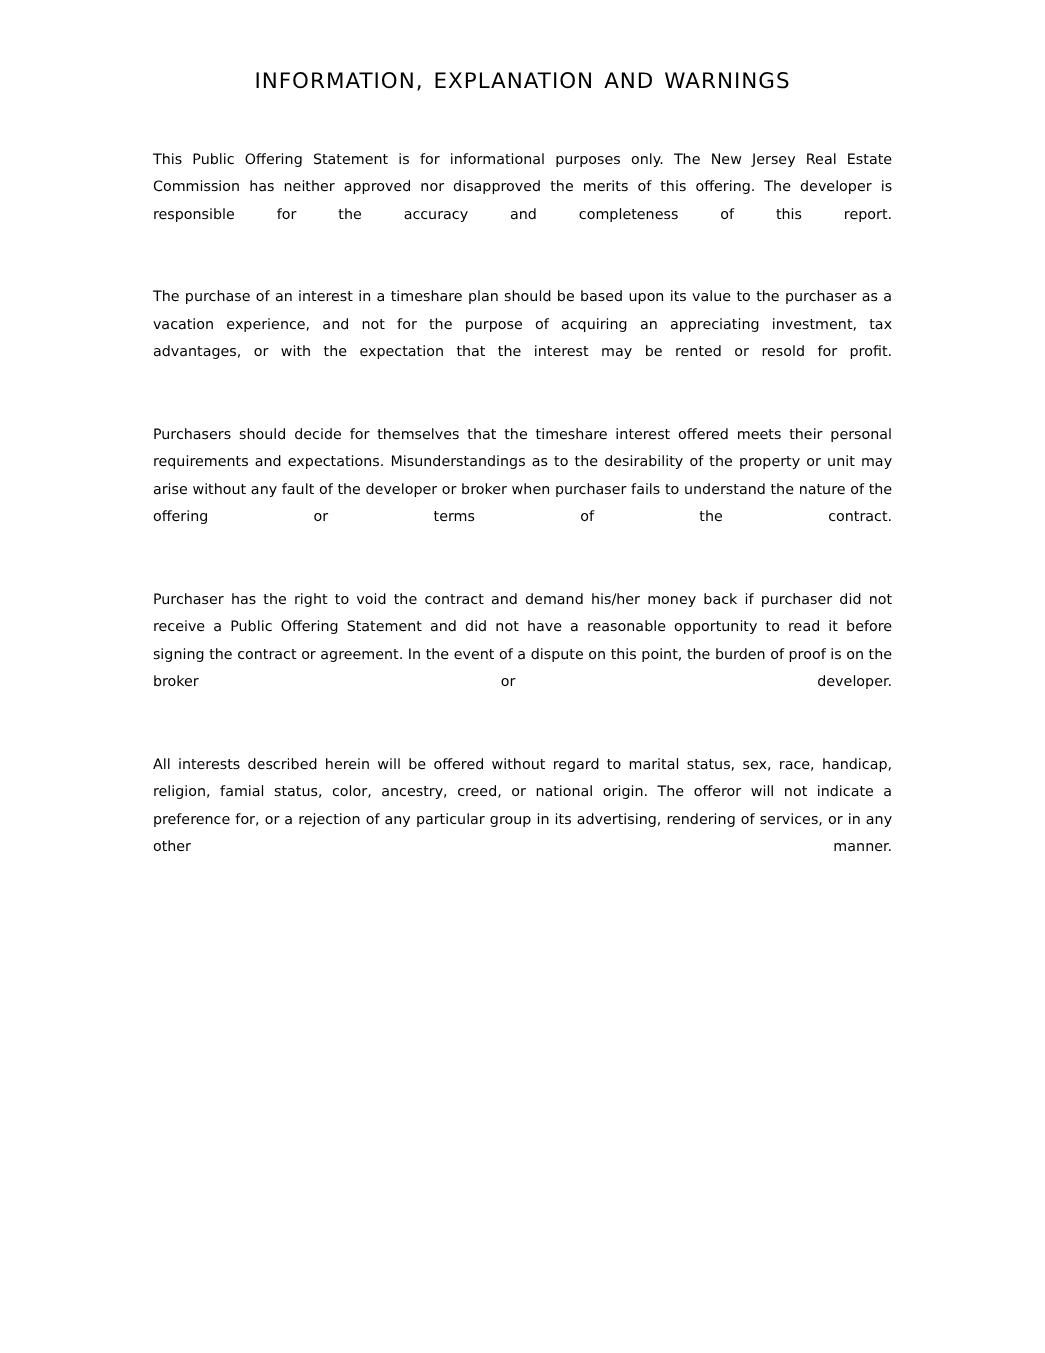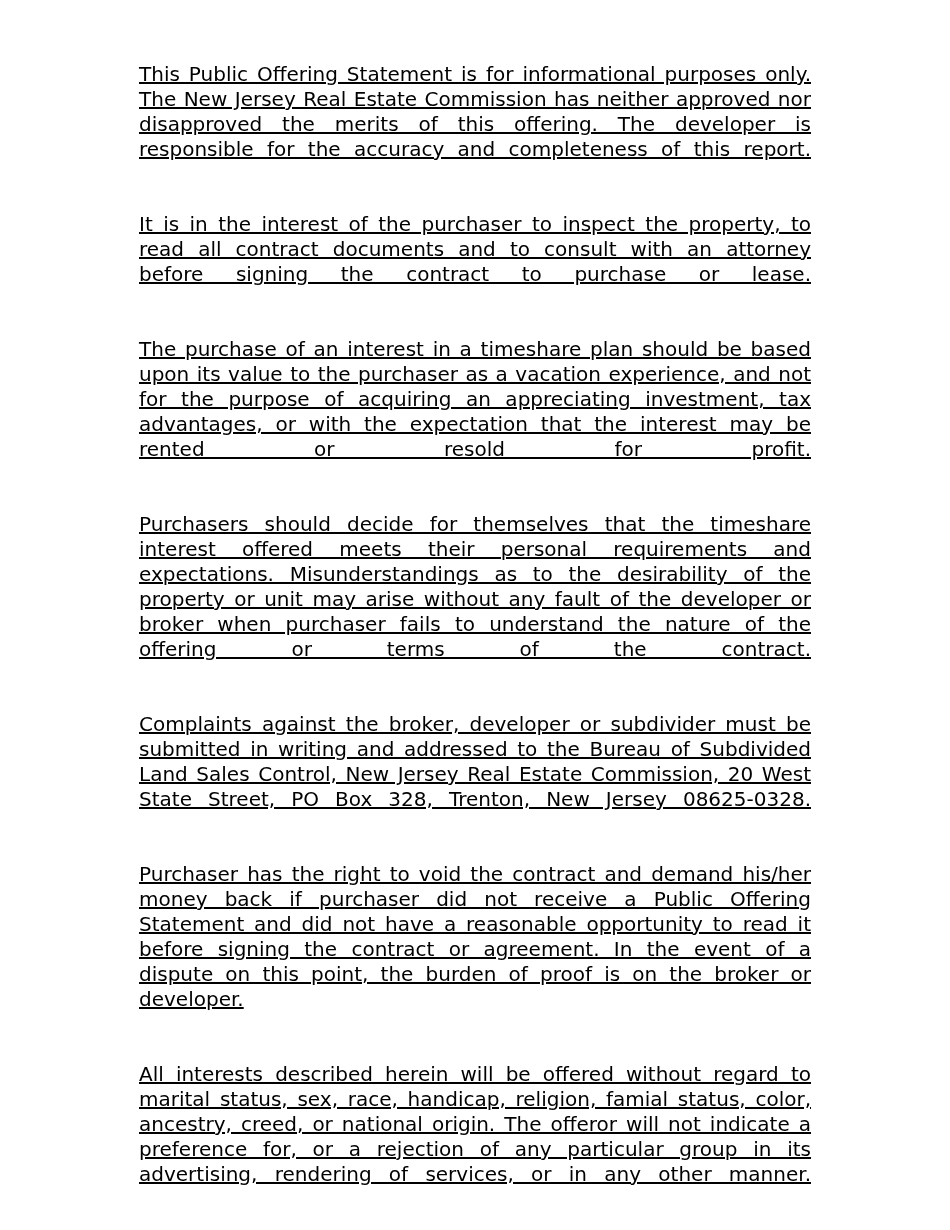--- a/index.html
+++ b/index.html
@@ -26,45 +26,43 @@
     text-align: center;
     font-size: 19.5px;
     letter-spacing: 0.9px;
     word-spacing: 2px;
     margin: 0 0 48px 0;
     font-weight: normal;
     line-height: 1.2;
   }
   .body-block p {
     margin: 0 0 25px 0;
-    font-size: 20px;
+    font-size: 13px;
     line-height: 25px;
     text-align: justify;
     text-justify: inter-word;
-    text-decoration: underline;
   }
   .body-block p:last-child {
     margin-bottom: 0;
   }
   
   .body-block p::after {
     content: "";
     display: inline-block;
     width: 100%;
   }
 </style>
 </head>
 <body>
 
 <div class="page">
 
+  <h1 class="doc-title">INFORMATION, EXPLANATION AND WARNINGS</h1>
 
   <div class="body-block">
     <p>This Public Offering Statement is for informational purposes only.  The New Jersey Real Estate Commission has neither approved nor disapproved the merits of this offering.  The developer is responsible for the accuracy and completeness of this report.</p>
-    <p>It is in the interest of the purchaser to inspect the property, to read all contract documents and to consult with an attorney before signing the contract to purchase or lease.</p>
     <p>The purchase of an interest in a timeshare plan should be based upon its value to the purchaser as a vacation experience, and not for the purpose of acquiring an appreciating investment, tax advantages, or with the expectation that the interest may be rented or resold for profit.</p>
     <p>Purchasers should decide for themselves that the timeshare interest offered meets their personal requirements and expectations.  Misunderstandings as to the desirability of the property or unit may arise without any fault of the developer or broker when purchaser fails to understand the nature of the offering or terms of the contract.</p>
-    <p>Complaints against the broker, developer or subdivider must be submitted in writing and addressed to the Bureau of Subdivided Land Sales Control, New Jersey Real Estate Commission, 20 West State Street, PO Box 328, Trenton, New Jersey 08625-0328.</p>
     <p>Purchaser has the right to void the contract and demand his/her money back if purchaser did not receive a Public Offering Statement and did not have a reasonable opportunity to read it before signing the contract or agreement.  In the event of a dispute on this point, the burden of proof is on the broker or developer.</p>
     <p>All interests described herein will be offered without regard to marital status, sex, race, handicap, religion, famial status, color, ancestry, creed, or national origin.  The offeror will not indicate a preference for, or a rejection of any particular group in its advertising, rendering of services, or in any other manner.</p>
   </div>
 
 </div>
 
 </body></html>

